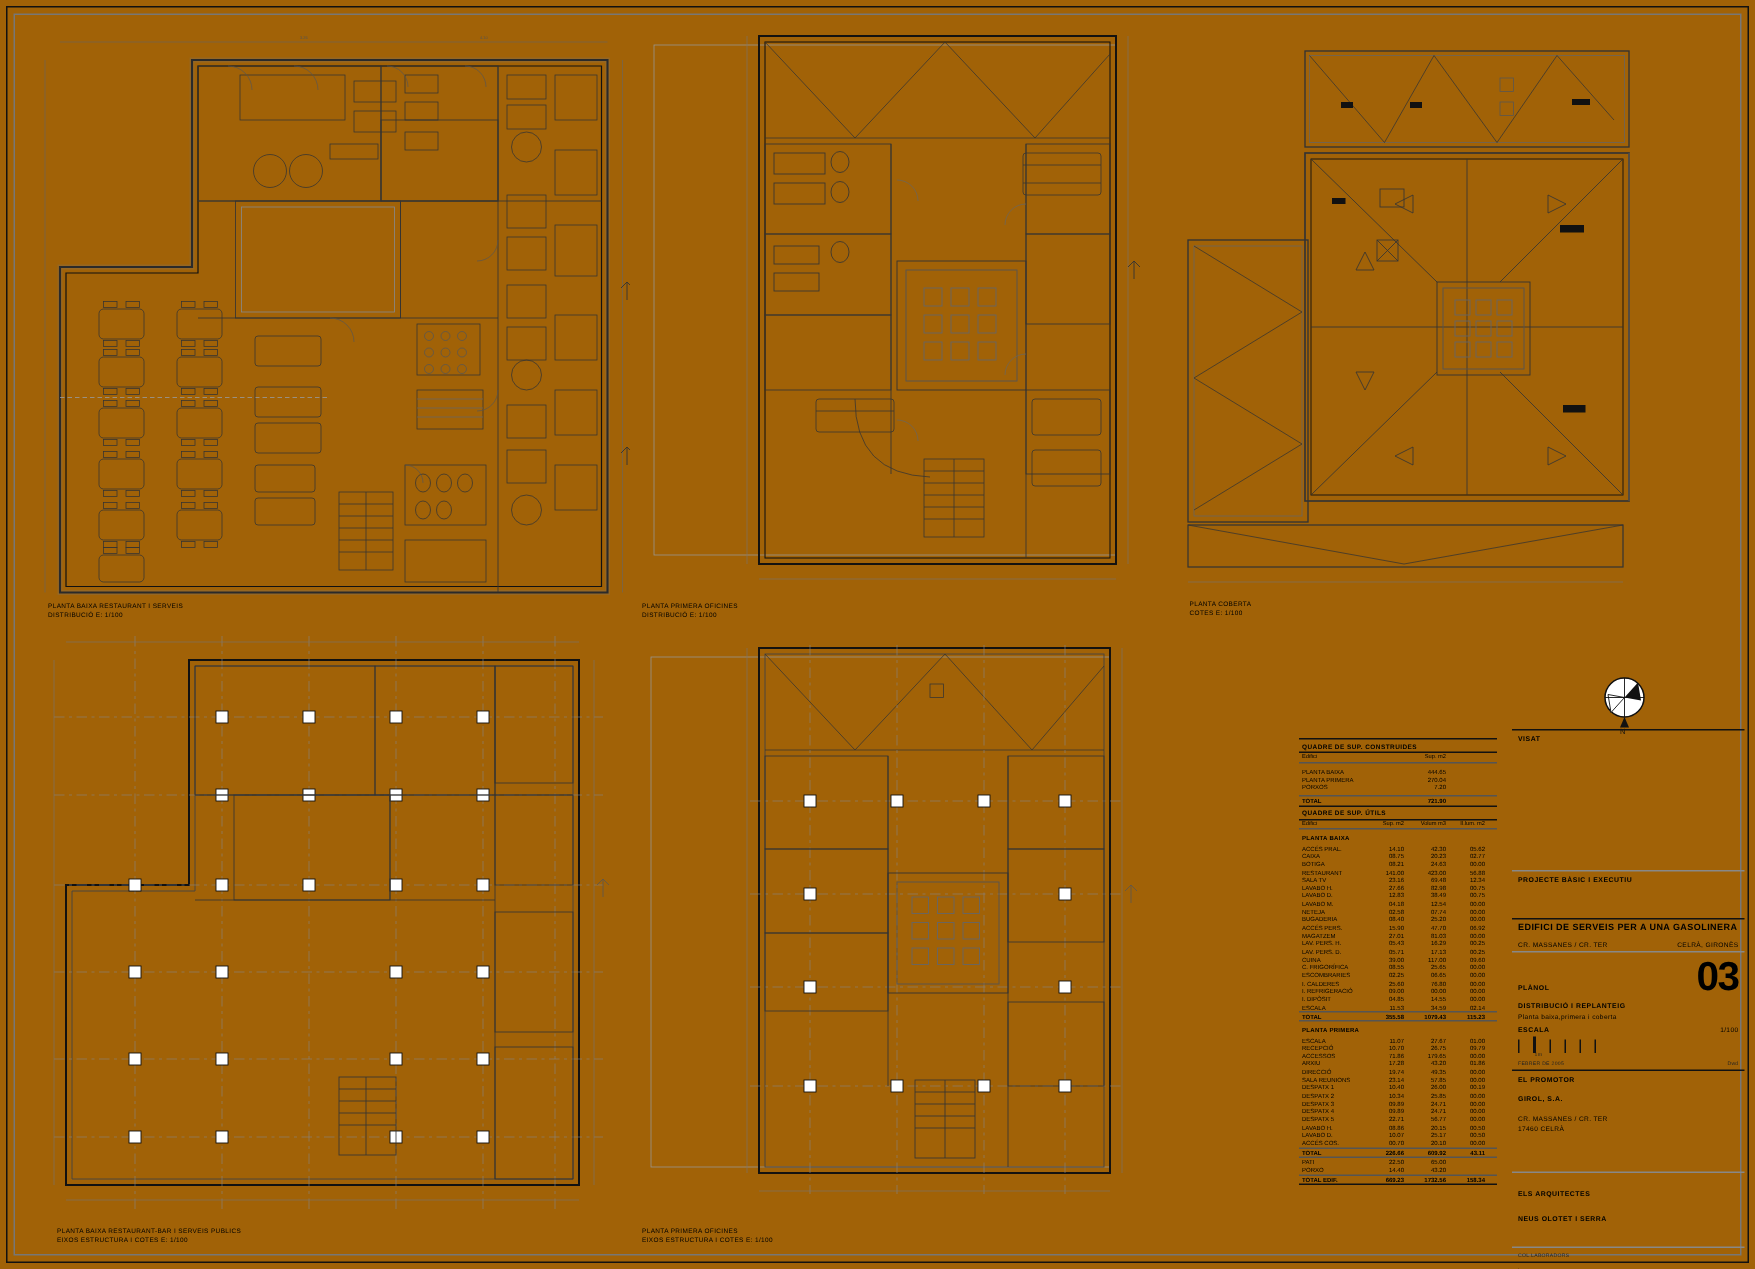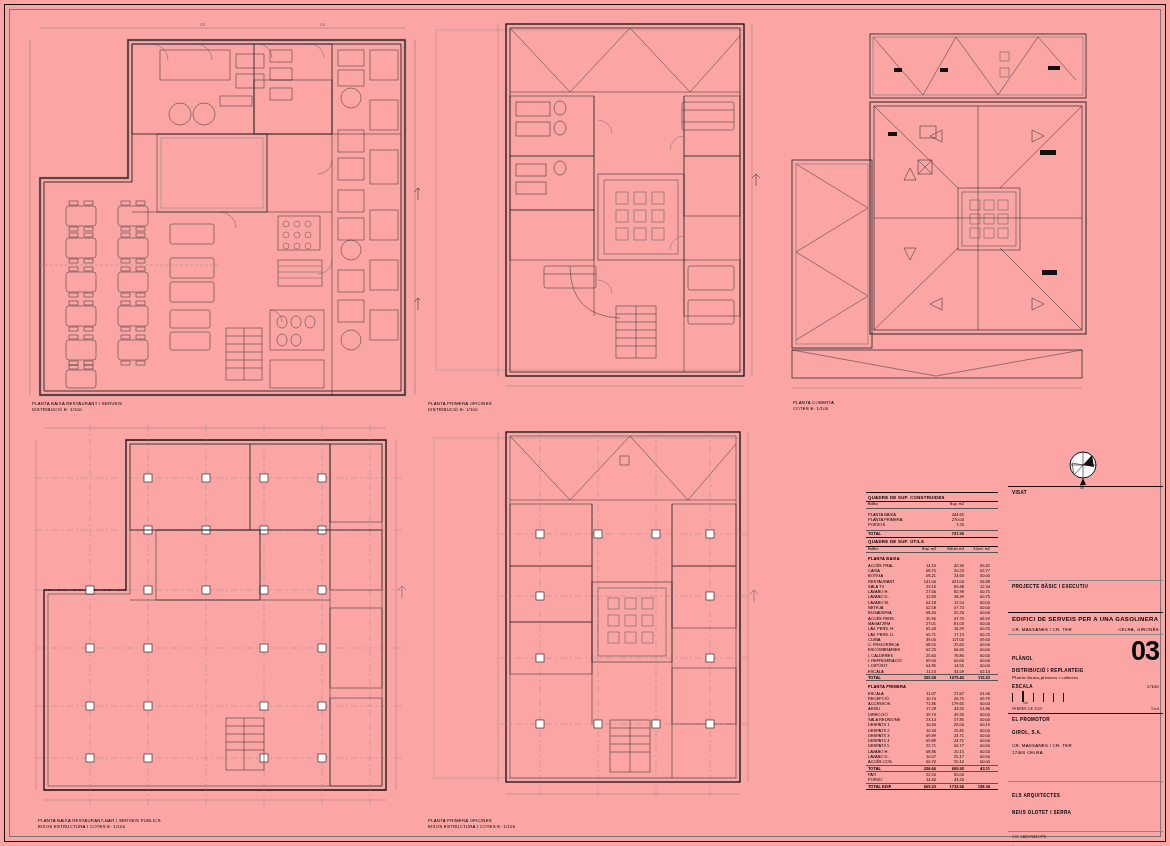--- a/index.html
+++ b/index.html
@@ -1,17 +1,17 @@
 <!DOCTYPE html>
 <html><head>
 <meta charset="utf-8">
 <style>
   html,body{margin:0;padding:0;background:#ffffff;}
   body{width:1170px;height:846px;font-family:"Liberation Sans",sans-serif;color:#000;overflow:hidden;position:relative;}
-  .sheet{position:absolute;inset:0;background:#fca5a5;}
+  .sheet{position:absolute;inset:0;background:#a16207;}
   .sheet-border{position:absolute;left:4px;top:4px;right:4px;bottom:4px;border:1px solid #111;}
   .sheet-border2{position:absolute;left:9px;top:9px;right:9px;bottom:9px;border:1px solid #777;}
 
   
   .plan{position:absolute;}
   .plan svg{display:block;}
 
   
   .titleblock{position:absolute;left:1008px;top:486px;width:155px;height:352px;}
   .tb-rule{border-top:1px solid #111;margin:0;}

